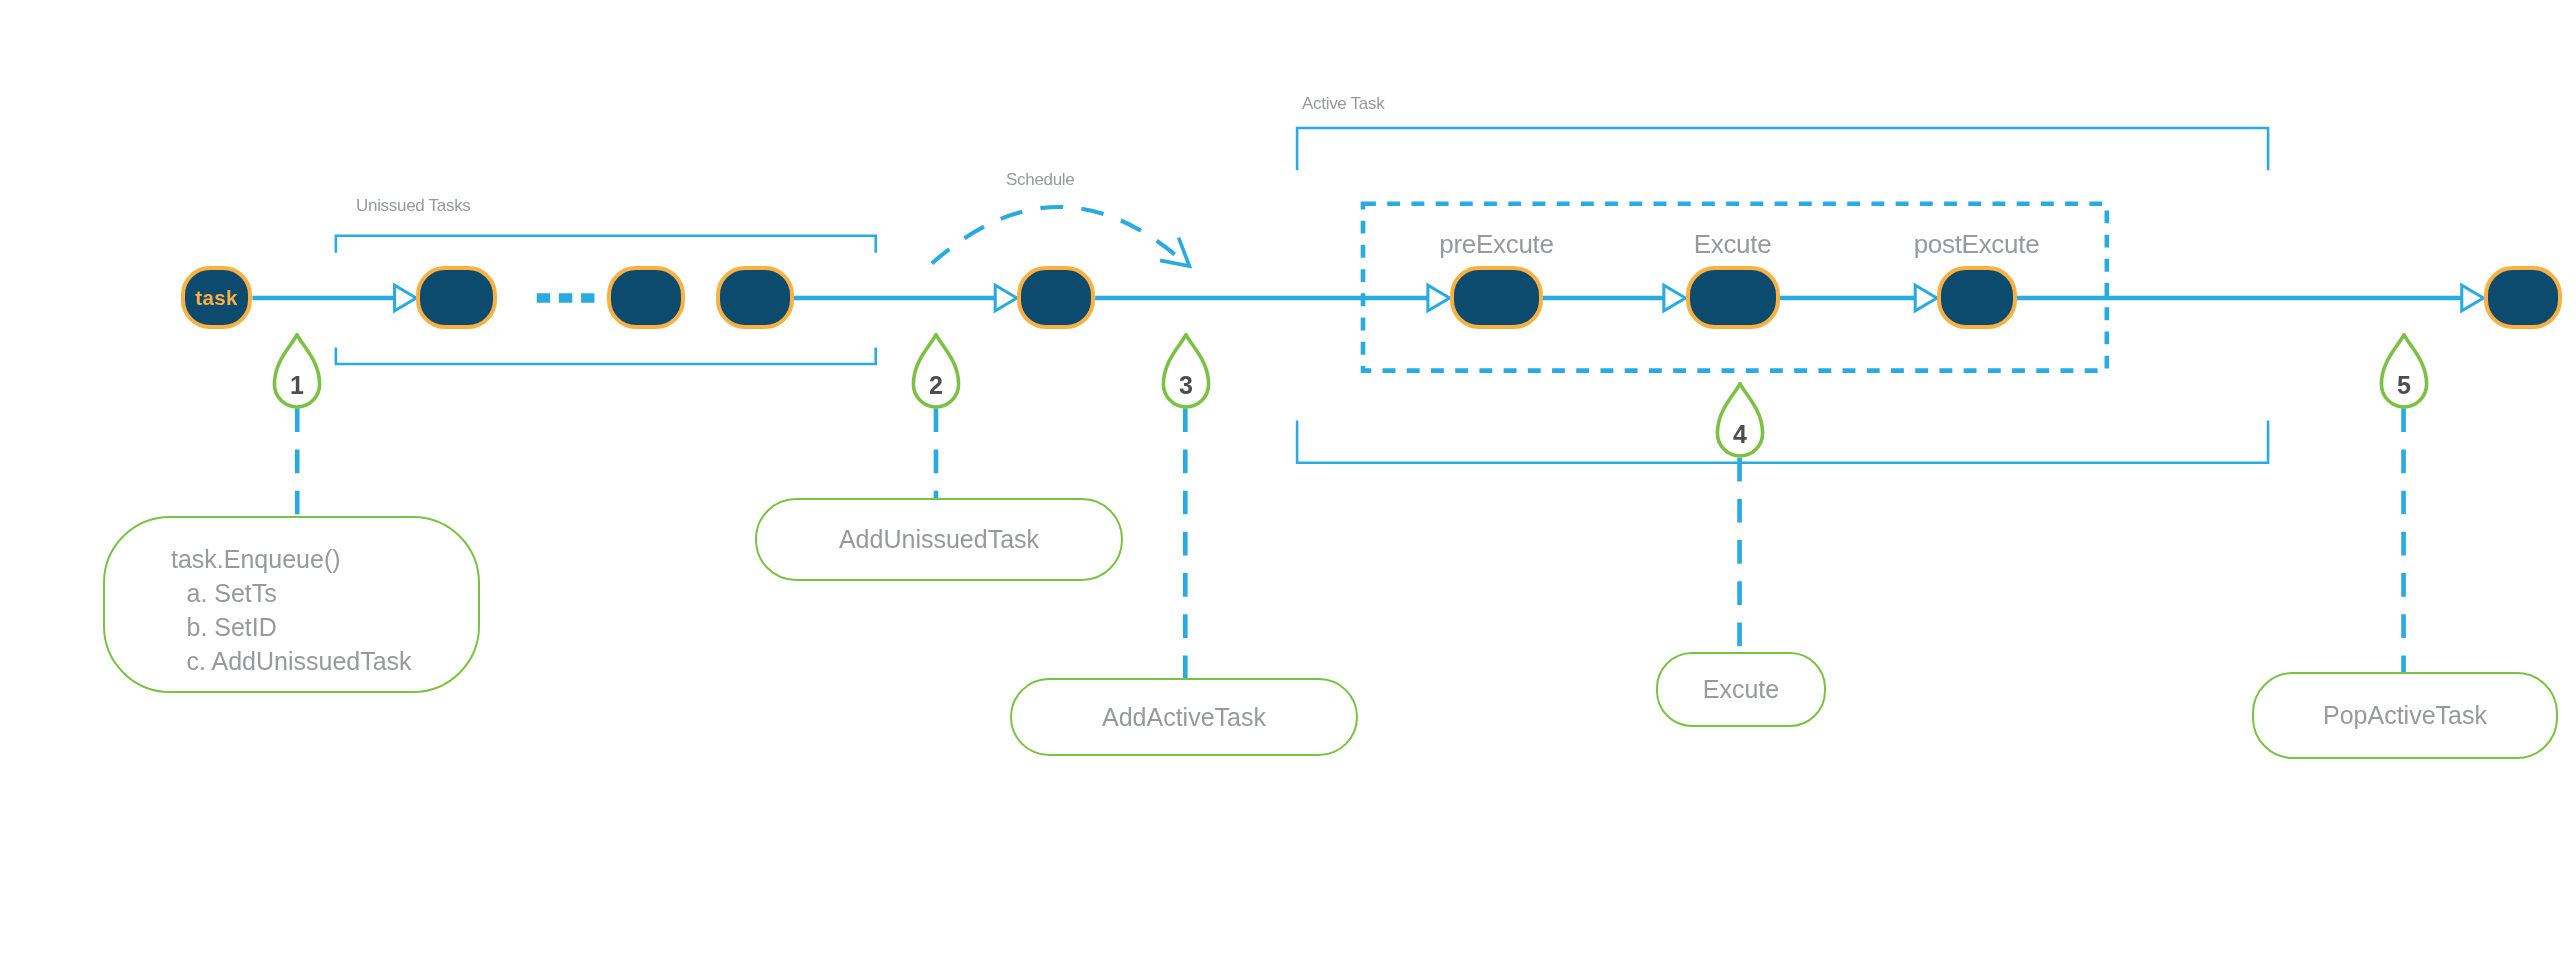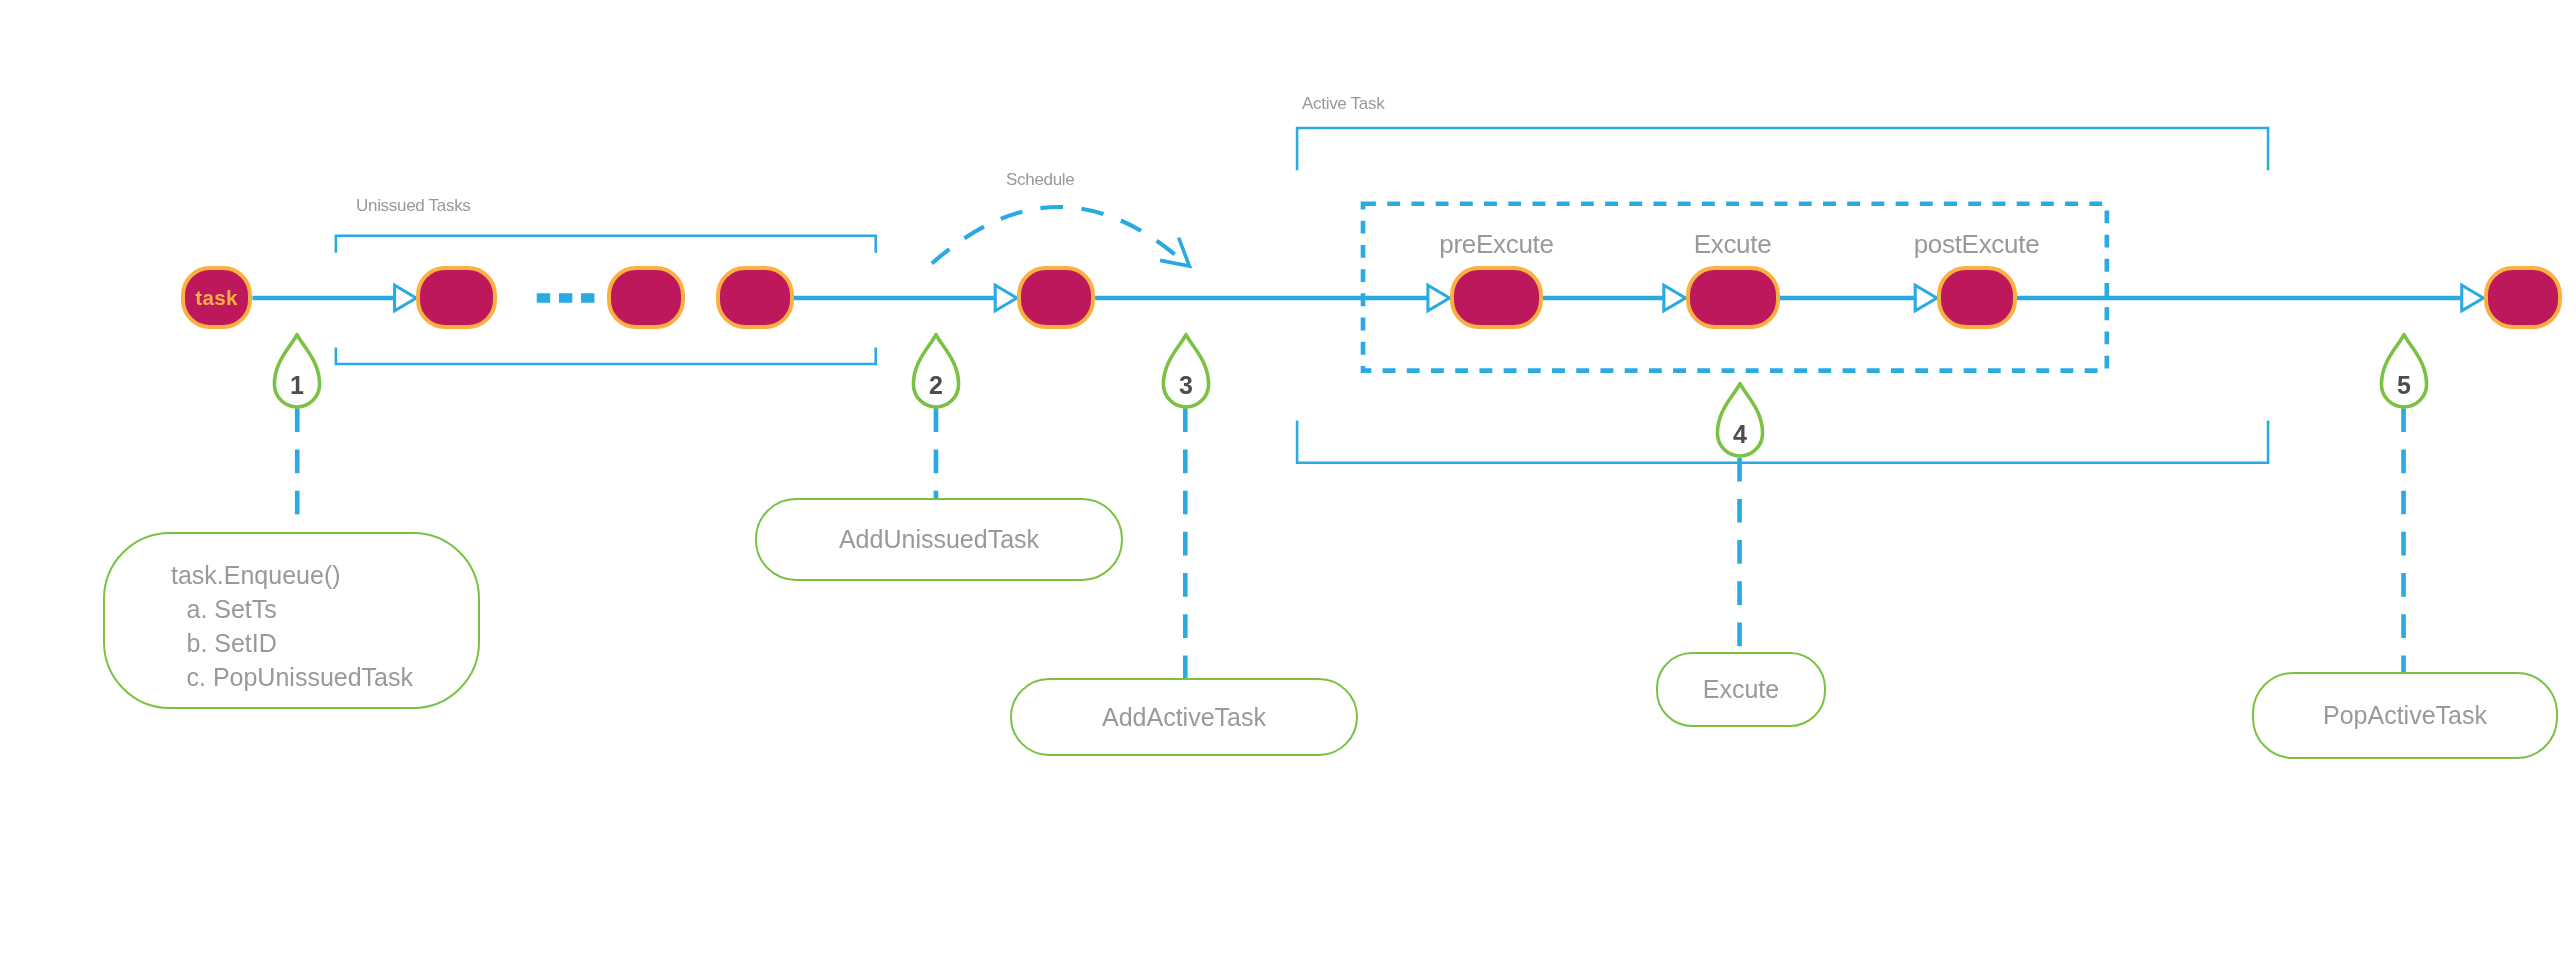--- a/index.html
+++ b/index.html
@@ -19,21 +19,21 @@
     overflow:hidden;
     font-family:"Liberation Sans", sans-serif;
   }
   .wires{position:absolute;left:0;top:0;width:2930px;height:971px;}
 
   
   .node{
     position:absolute;
     top:266px;
     height:63px;
-    background:#be185d;
+    background:#0c4a6e;
     border:4.1px solid var(--orange);
     border-radius:29px;
     box-sizing:border-box;
     display:flex;
     align-items:center;
     justify-content:center;
   }
   .node .node-label{
     color:var(--orange);
     font-size:20.6px;
@@ -189,25 +189,25 @@
     </svg>
     <span class="marker-num">4</span>
   </div>
   <div class="teardrop" style="left:2376px;top:332px;">
     <svg viewBox="0 0 108 150">
       <path d="M54 5 C41 30 10 57 10 102 A44 44 0 1 0 98 102 C98 57 67 30 54 5 Z" fill="#ffffff" stroke="#7BC143" stroke-width="7" stroke-linejoin="round"></path>
     </svg>
     <span class="marker-num">5</span>
   </div>
 
-  <div class="callout multi" style="left:103px;top:516px;width:377px;height:177px;margin-top:16px;">
+  <div class="callout multi" style="left:103px;top:516px;width:377px;height:177px;">
     <div class="line">task.Enqueue()</div>
     <div class="line sub">a. SetTs</div>
     <div class="line sub">b. SetID</div>
-    <div class="line sub">c. PopUnissuedTask</div>
+    <div class="line sub">c. AddUnissuedTask</div>
   </div>
 
   <div class="callout" style="left:755px;top:498px;width:368px;height:83px;">AddUnissuedTask</div>
   <div class="callout" style="left:1010px;top:678px;width:348px;height:78px;">AddActiveTask</div>
   <div class="callout" style="left:1656px;top:652px;width:170px;height:75px;border-radius:36px;">Excute</div>
   <div class="callout" style="left:2252px;top:672px;width:306px;height:87px;">PopActiveTask</div>
 
 </div>
 
 

